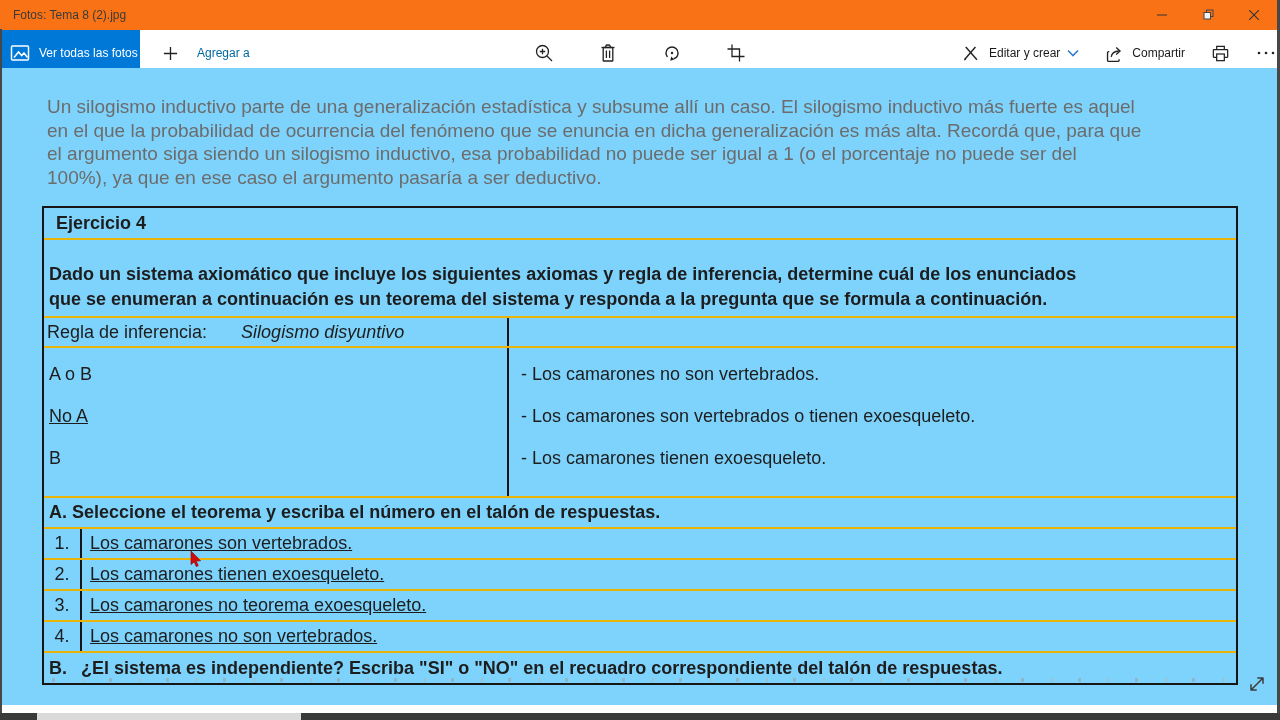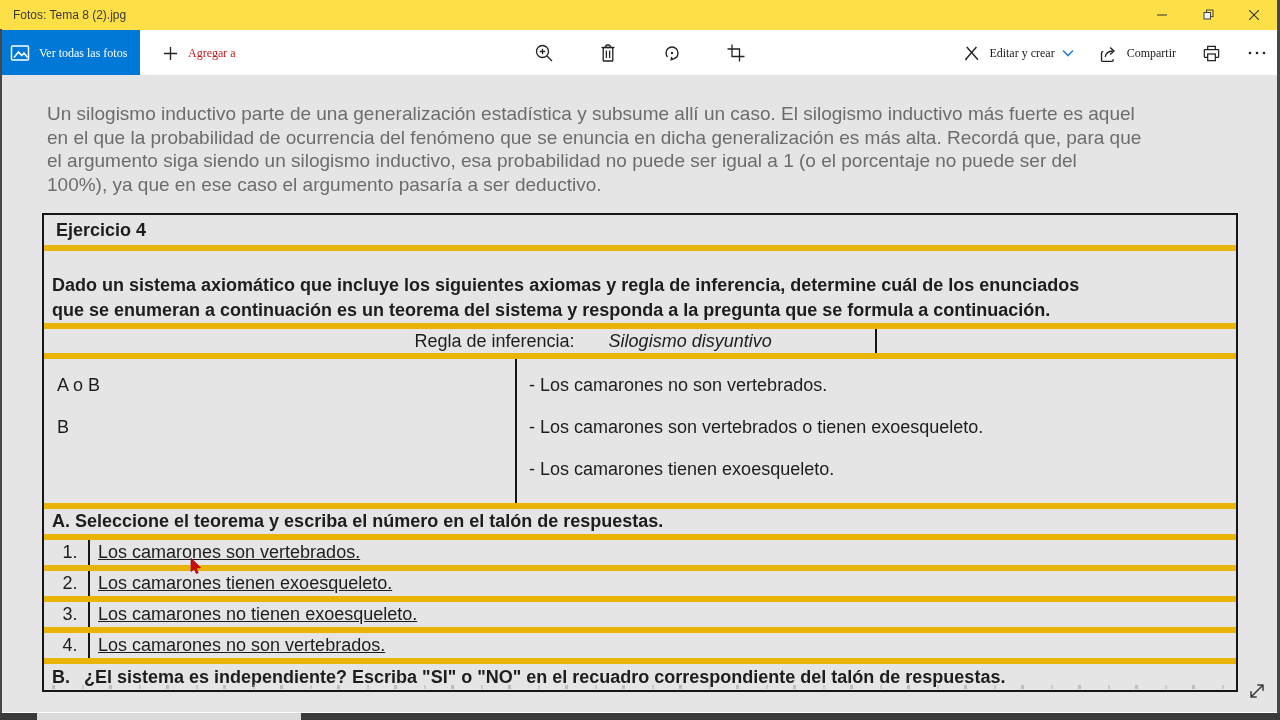--- a/index.html
+++ b/index.html
@@ -1,55 +1,55 @@
 <!DOCTYPE html>
 <html><head>
 <meta charset="utf-8">
 <style>
   * { margin:0; padding:0; box-sizing:border-box; }
   html,body { width:1280px; height:720px; overflow:hidden; }
   body { font-family:"Liberation Sans","DejaVu Sans",sans-serif; background:#fff; }
   .app { position:relative; width:1280px; height:720px; background:#fff; }
 
   
-  .titlebar { position:absolute; top:0; left:0; width:1280px; height:30px; background:#fde047; }
+  .titlebar { position:absolute; top:0; left:0; width:1280px; height:30px; background:#f97316; }
   .title-text { position:absolute; left:13px; top:8px; font-size:12px; color:#3a3a3a; }
   .win-controls { position:absolute; right:3px; top:0; height:30px; display:flex; }
   .win-btn { width:46px; height:30px; display:flex; align-items:center; justify-content:center; }
 
   
-  .toolbar { position:absolute; top:30px; left:0; width:1280px; height:46px; background:#fff;font-family:Liberation Serif, serif; }
+  .toolbar { position:absolute; top:30px; left:0; width:1280px; height:46px; background:#fff; }
   .btn-verfotos { position:absolute; left:0; top:0; width:140px; height:46px; background:#0078d7;
                   color:#fff; font-size:12px; display:flex; align-items:center; gap:8px; padding-left:9px; }
   .btn-agregar { position:absolute; left:149px; top:0; height:46px; display:flex; align-items:center;
-                 gap:7px; font-size:12px; color:#b91c1c; padding:0 10px; }
+                 gap:16px; font-size:12px; color:#0369a1; padding:0 10px; }
   .center-icons { position:absolute; left:533px; top:0; height:46px; display:flex; align-items:center; gap:42px; }
   .tool-icon { width:22px; height:22px; display:flex; align-items:center; justify-content:center; }
-  .right-cluster { position:absolute; right:12px; top:0; height:46px; display:flex; align-items:center;
+  .right-cluster { position:absolute; right:3px; top:0; height:46px; display:flex; align-items:center;
                    gap:24px; font-size:12px; color:#1a1a1a; }
   .tool-group { display:flex; align-items:center; gap:7px; }
 
   
   .edge-right { position:absolute; right:0; top:0; width:3px; height:713px; background:#474747; }
   .edge-left  { position:absolute; left:0; top:29px; width:2px; height:684px; background:#474747; }
   .bottombar  { position:absolute; left:0; top:713px; width:1280px; height:7px; background:#3a3a3a; }
   .task-light { position:absolute; left:37px; top:0; width:264px; height:7px; background:#dadada; }
 
   
-  .content { position:absolute; top:75px; left:0; width:1280px; height:637px; background:#e5e5e5; overflow:hidden; }
+  .content { position:absolute; top:68px; left:0; width:1280px; height:637px; background:#7dd3fc; overflow:hidden; }
   .intro { position:absolute; left:47px; top:27px; font-size:19px; line-height:23.6px;
            color:#6c6c6c; white-space:nowrap; }
 
   .ex-table { position:absolute; left:42px; top:138px; width:1196px; border:2px solid #161616;
               color:#1d1d1d; font-size:18px; }
   .trow { position:relative; width:100%; }
-  .trow + .trow { border-top:6px solid #eab308;padding-left:8px; }
+  .trow + .trow { border-top:2px solid #eab308; }
   .row-title { height:30px; display:flex; align-items:center; padding-left:12px; font-weight:bold; }
   .row-instr { height:78px; padding:22px 5px 0 5px; font-weight:bold; line-height:25px; white-space:nowrap; }
-  .row-head  { height:30px; display:flex;justify-content:center; }
+  .row-head  { height:30px; display:flex; }
   .cell-left  { width:465px; border-right:2px solid #161616; display:flex; align-items:center; padding-left:3px; }
   .cell-right { flex:1; display:flex; align-items:center; padding-left:12px; }
   .rule-name  { font-style:italic; margin-left:34px; }
   .row-main { height:150px; display:flex; }
   .main-col { padding-top:16px; }
   .main-left  { width:465px; border-right:2px solid #161616; padding-left:5px; }
   .main-right { flex:1; padding-left:12px; }
   .rline { height:20px; margin-bottom:22px; white-space:nowrap; }
   .uline { text-decoration:underline; }
   .row-secA { height:31px; display:flex; align-items:center; padding-left:5px; font-weight:bold; }
@@ -211,20 +211,21 @@
       <div class="trow row-head">
         <div class="cell-left">
           <span>Regla de inferencia:</span>
           <span class="rule-name">Silogismo disyuntivo</span>
         </div>
       </div>
 
       <div class="trow row-main">
         <div class="main-col main-left">
           <div class="rline">A o B</div>
+          <div class="rline uline">No A</div>
           <div class="rline">B</div>
         </div>
         <div class="main-col main-right">
           <div class="rline">- Los camarones no son vertebrados.</div>
           <div class="rline">- Los camarones son vertebrados o tienen exoesqueleto.</div>
           <div class="rline">- Los camarones tienen exoesqueleto.</div>
         </div>
       </div>
 
       <div class="trow row-secA">A. Seleccione el teorema y escriba el número en el talón de respuestas.</div>
@@ -232,21 +233,21 @@
       <div class="trow row-item">
         <div class="item-num">1.</div>
         <div class="item-text">Los camarones son vertebrados.</div>
       </div>
       <div class="trow row-item">
         <div class="item-num">2.</div>
         <div class="item-text">Los camarones tienen exoesqueleto.</div>
       </div>
       <div class="trow row-item">
         <div class="item-num">3.</div>
-        <div class="item-text">Los camarones no tienen exoesqueleto.</div>
+        <div class="item-text">Los camarones no teorema exoesqueleto.</div>
       </div>
       <div class="trow row-item">
         <div class="item-num">4.</div>
         <div class="item-text">Los camarones no son vertebrados.</div>
       </div>
 
       <div class="trow row-secB">
         <span class="secB-label">B.</span>
         <span>¿El sistema es independiente? Escriba "SI" o "NO" en el recuadro correspondiente del talón de respuestas.</span>
       </div>

